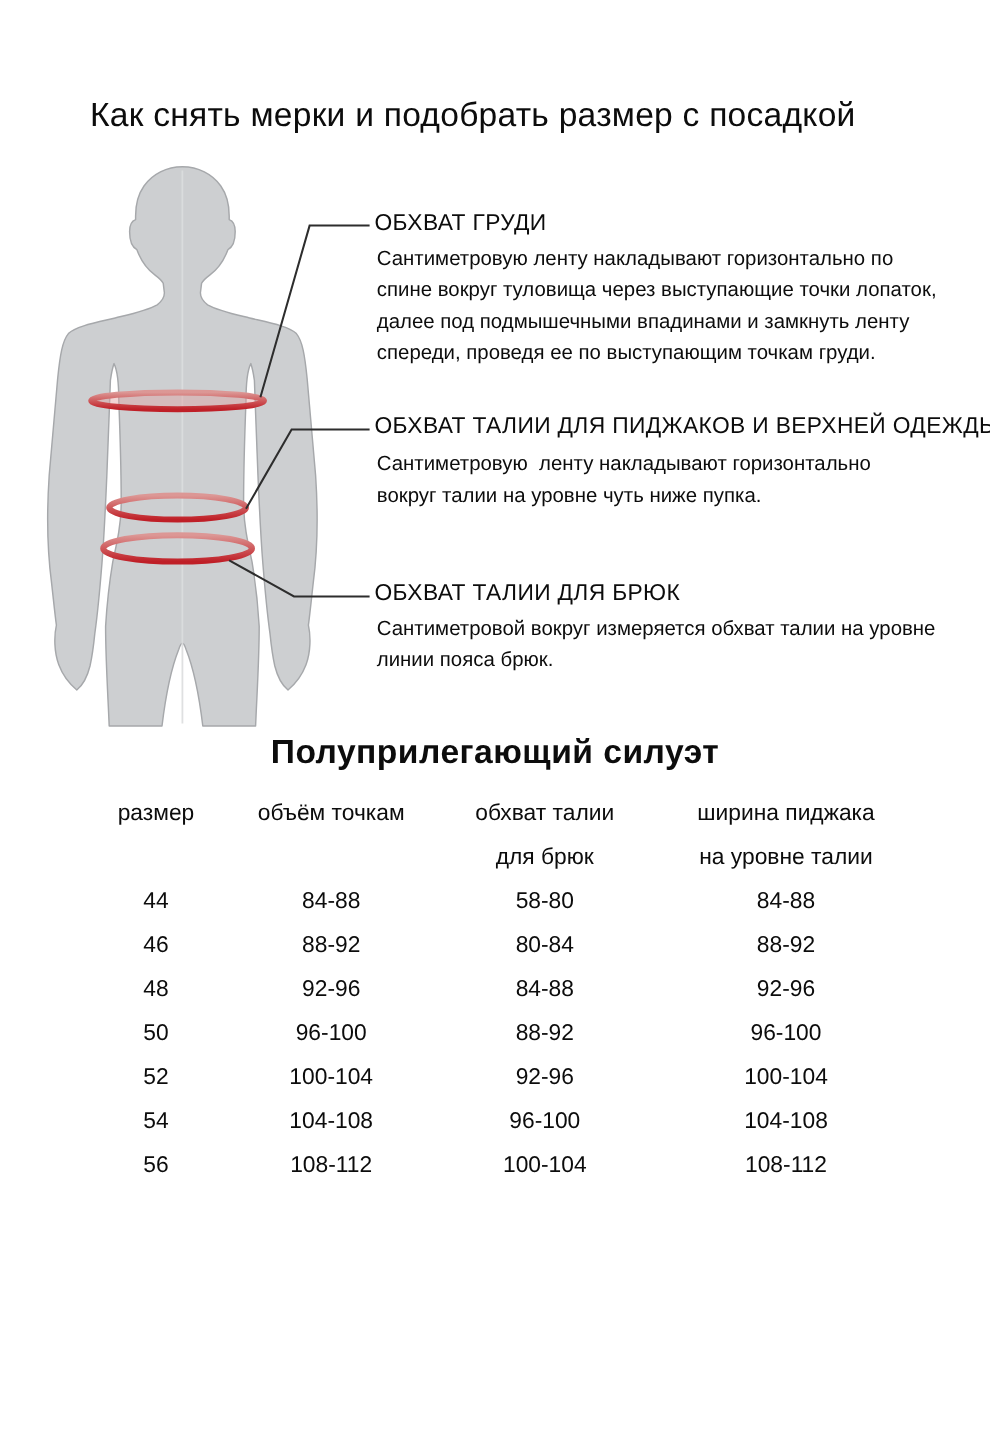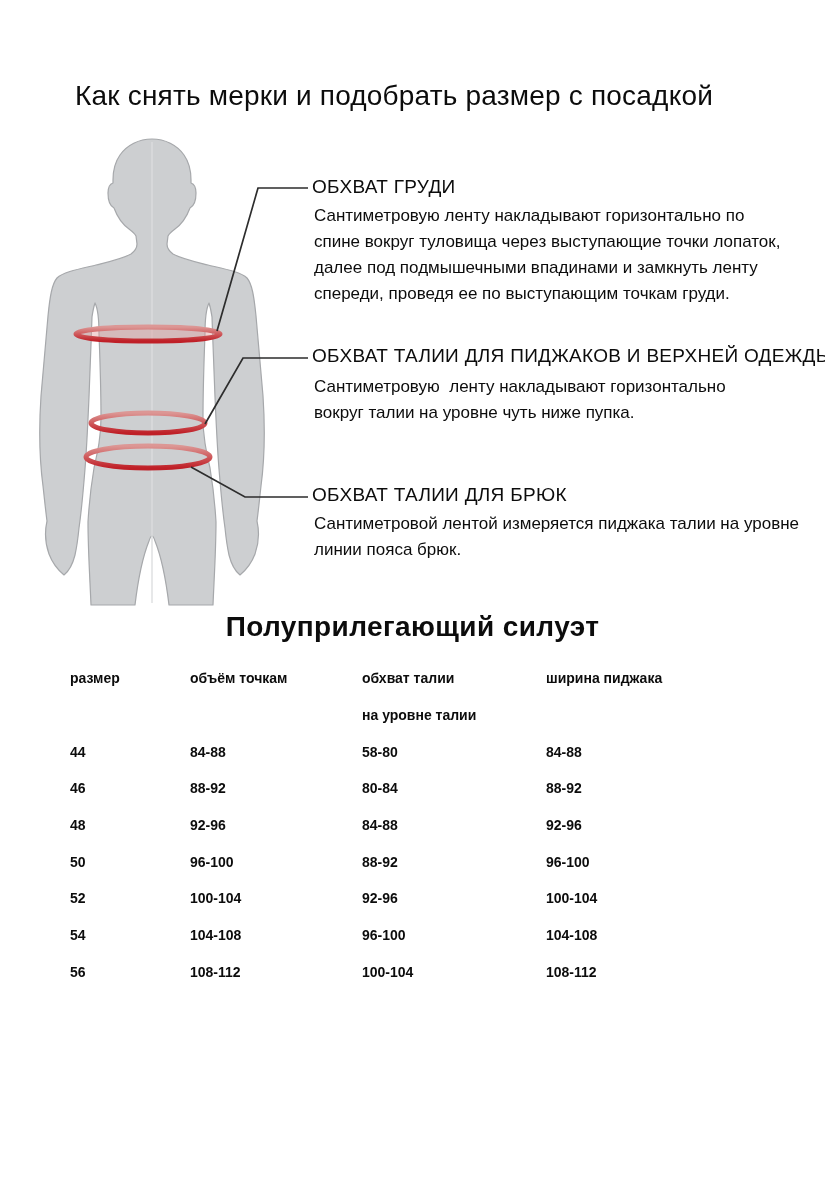--- a/index.html
+++ b/index.html
@@ -20,21 +20,21 @@
   }
   .table-title {
     top:611px; left:0; width:825px; text-align:center;
     font-size:28px; font-weight:bold; letter-spacing:0.4px;
   }
   .size-table { left:70px; top:660px; width:694px; }
   .trow {
     display:grid; grid-template-columns:120px 172px 184px 218px;
     height:36.7px; align-items:center;
   }
-  .trow > div { font-size:14px;font-weight:bold; }
+  .trow > div { text-align:center; font-size:19px; }
   svg { display:block; }
 </style>
 </head>
 <body>
 
 <div class="abs page-title">Как снять мерки и подобрать размер с посадкой</div>
 
 <svg class="abs" style="left:0; top:0;" width="825" height="620" viewBox="0 0 825 620">
   <defs>
     <linearGradient id="ringGrad" x1="0" y1="0" x2="0" y2="1">
@@ -90,35 +90,36 @@
 <div class="abs callout-desc" style="left:314px; top:203px;">Сантиметровую ленту накладывают горизонтально по
 спине вокруг туловища через выступающие точки лопаток,
 далее под подмышечными впадинами и замкнуть ленту
 спереди, проведя ее по выступающим точкам груди.</div>
 
 <div class="abs callout-heading" style="left:312px; top:345px;">ОБХВАТ ТАЛИИ ДЛЯ ПИДЖАКОВ И ВЕРХНЕЙ ОДЕЖДЫ</div>
 <div class="abs callout-desc" style="left:314px; top:374px;">Сантиметровую  ленту накладывают горизонтально
 вокруг талии на уровне чуть ниже пупка.</div>
 
 <div class="abs callout-heading" style="left:312px; top:484px;">ОБХВАТ ТАЛИИ ДЛЯ БРЮК</div>
-<div class="abs callout-desc" style="left:314px; top:511px;">Сантиметровой лентой измеряется пиджака талии на уровне
+<div class="abs callout-desc" style="left:314px; top:511px;">Сантиметровой вокруг измеряется обхват талии на уровне
 линии пояса брюк.</div>
 
 <div class="abs table-title">Полуприлегающий силуэт</div>
 
 <div class="abs size-table">
   <div class="trow">
     <div>размер</div>
     <div>объём точкам</div>
     <div>обхват талии</div>
     <div>ширина пиджака</div>
   </div>
   <div class="trow">
     <div></div>
     <div></div>
+    <div>для брюк</div>
     <div>на уровне талии</div>
   </div>
 
   <div class="trow">
     <div>44</div>
     <div>84-88</div>
     <div>58-80</div>
     <div>84-88</div>
   </div>
   <div class="trow">

